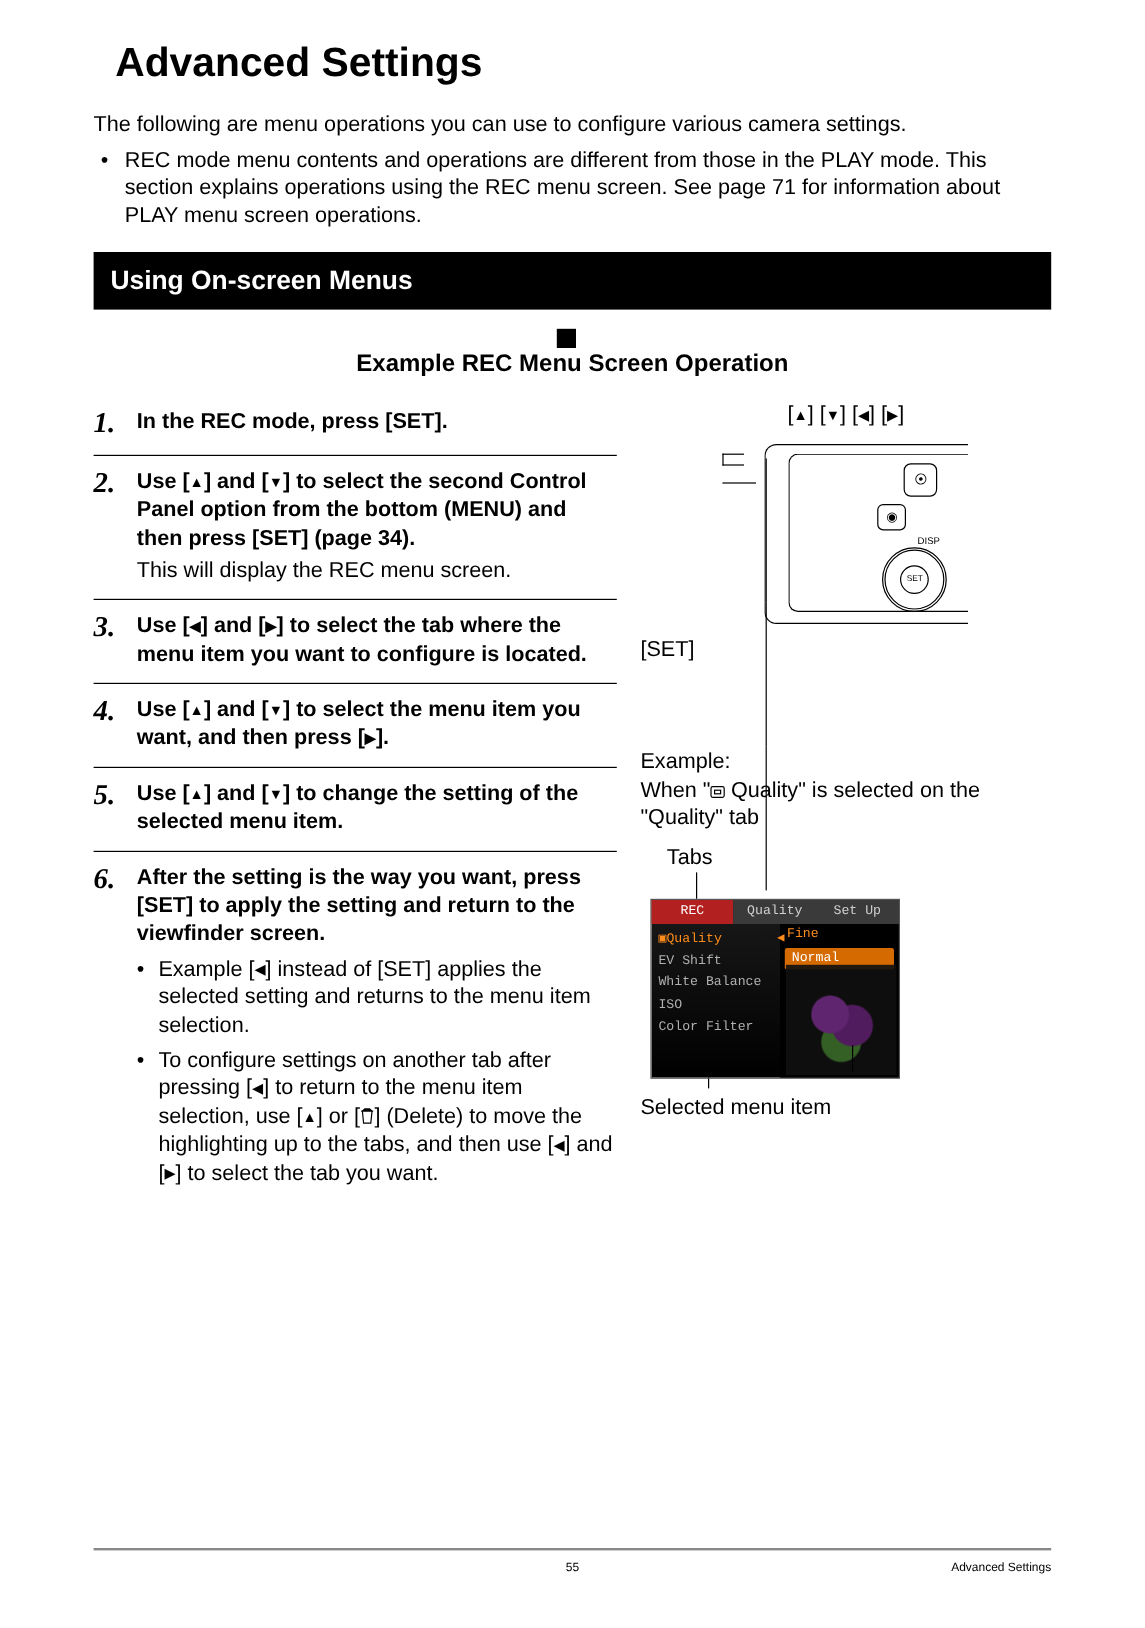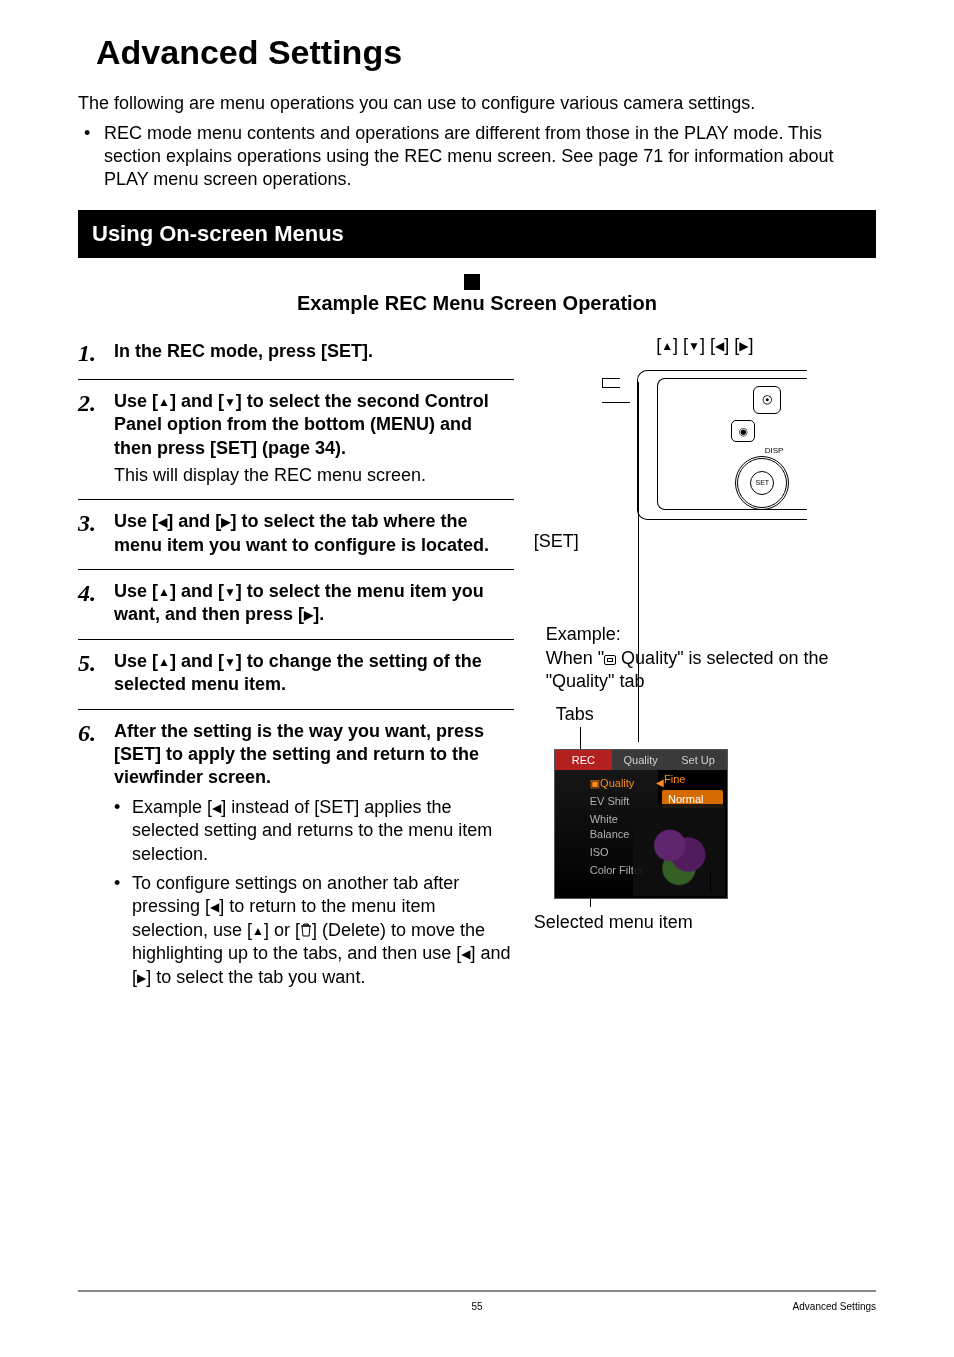--- a/index.html
+++ b/index.html
@@ -65,37 +65,38 @@
   .btn-round { position:absolute; border:1.5px solid #000; border-radius:6px; width:28px; height:28px; display:flex; align-items:center; justify-content:center; font-size:11px; }
   .btn-round.small { width:24px; height:22px; border-radius:5px; }
   .btn-rec { right:26px; top:22px; }
   .btn-snap { right:52px; top:56px; }
   .disp { position:absolute; right:24px; top:82px; font-size:8px; }
   .ctrl-ring { position:absolute; right:18px; top:92px; width:54px; height:54px; border:3px double #000; border-radius:50%; display:flex; align-items:center; justify-content:center; font-size:9px; }
   .ctrl-ring .mid { width:24px; height:24px; border:1.5px solid #000; border-radius:50%; display:flex; align-items:center; justify-content:center; font-size:7px; }
   .hatch { position:absolute; left:0; top:14px; width:18px; height:10px; border:1.5px solid #000; border-right:none; }
   .hatch2 { position:absolute; left:0; top:38px; width:28px; height:6px; border-top:1.5px solid #000; }
   .set-label { text-align:left; margin-top:2px; }
-  .example-block { margin-top: 10px; margin-left: 12px; }
+  .example-block { margin-top: 10px; }
   .tabs-label { margin: 10px 0 0 22px; }
   .tabs-line { width:1.5px; height:22px; background:#000; margin-left:46px; }
   .menu-shot {
-    width: 174px; height: 150px; margin-left: 20px;
+    width: 208px; height: 150px; margin-left: 8px;
     background: linear-gradient(#1a1a1a,#000);
     border: 1px solid #555;
     position: relative;
     color: #b0b0b0;
     font-size: 11px;
+    font-family: Liberation Mono, monospace;
   }
   .menu-tabs { display:flex; height:20px; }
   .menu-tabs div { flex:1; text-align:center; line-height:20px; font-size:11px; }
   .tab-rec { background:#b32020; color:#fff; }
   .tab-q { background:#3a3a3a; color:#d0d0d0; }
   .tab-s { background:#3a3a3a; color:#d0d0d0; }
-  .menu-body { display:flex; height: calc(100% - 20px); padding-left: 29px; }
+  .menu-body { display:flex; height: calc(100% - 20px); }
   .menu-left { width: 52%; padding:4px 6px; }
   .menu-left div { padding:2px 0; }
   .menu-left .sel { color:#ff8c1a; }
   .menu-right { flex:1; background:#000; position:relative; }
   .menu-right .opt { padding:2px 6px; }
   .menu-right .opt.sel { background:#d56b00; color:#fff; margin:2px 4px; border-radius:2px; }
   .menu-right .arrow-l { position:absolute; left:-2px; top:6px; color:#ff8c1a; font-size:10px; }
   .menu-flower {
     position:absolute; right:2px; bottom:2px; width:92px; height:92px;
     background:

